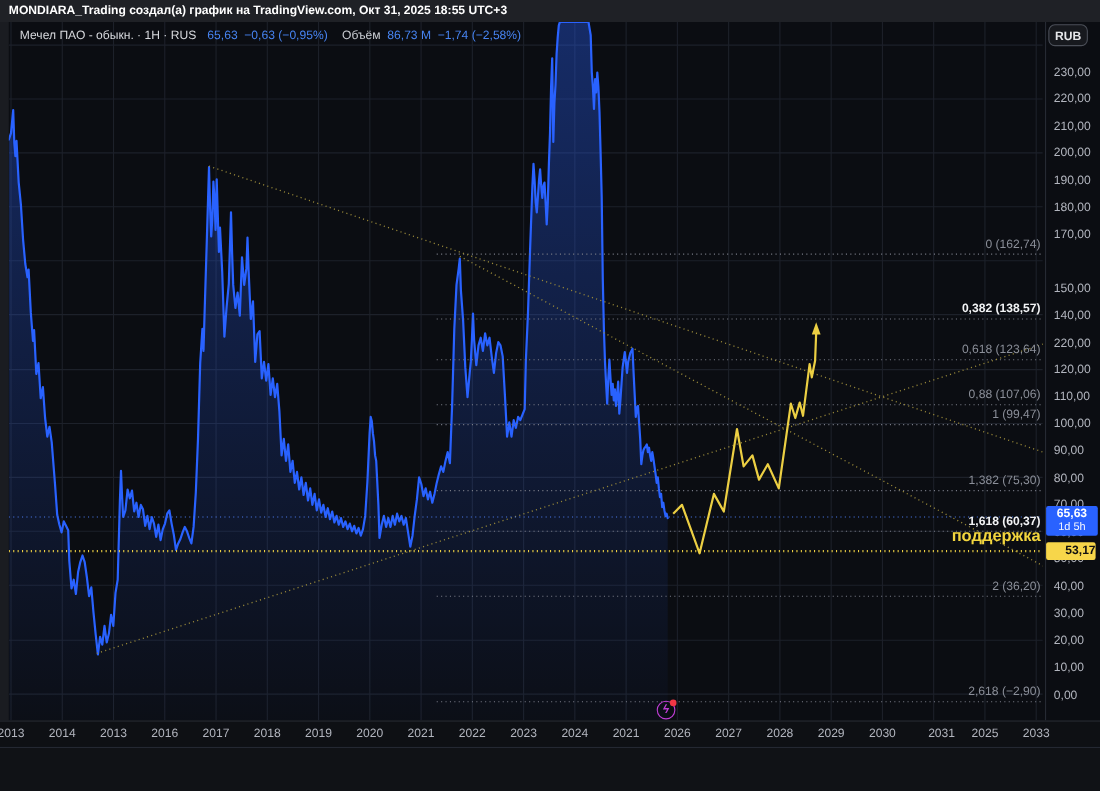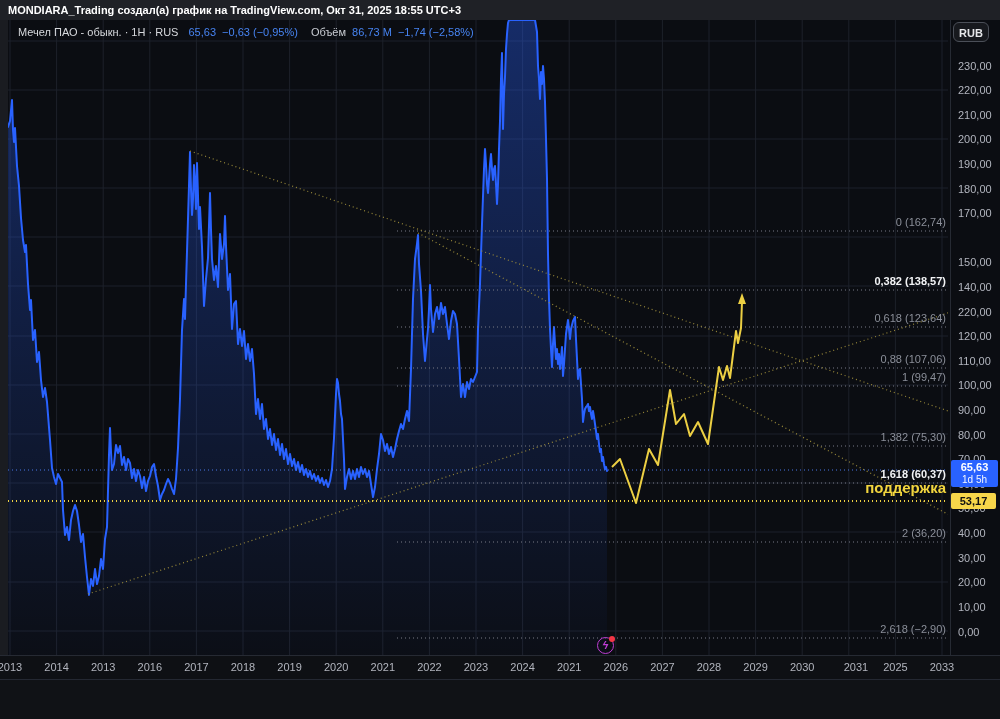--- a/index.html
+++ b/index.html
@@ -35,21 +35,21 @@
   
   #rub-btn{position:absolute;left:953px;top:22px;width:36px;height:20px;border:1px solid #4b4f58;
            border-radius:6px;background:#17191e;color:#e6e7ea;font-size:11px;font-weight:600;
            text-align:center;line-height:20px;box-sizing:border-box;}
   
   #badge-current{position:absolute;left:951px;top:460px;width:47px;height:27px;background:#2962ff;
                  border-radius:2px;color:#fff;text-align:center;}
   #badge-current .p{font-size:11px;font-weight:700;line-height:13px;padding-top:1px;}
   #badge-current .c{font-size:10px;line-height:12px;opacity:.95;}
   #badge-support{position:absolute;left:951px;top:493px;width:45px;height:16px;background:#f7d64a;
-                 border-radius:2px;color:#111;font-size:11px;font-weight:700;text-align:center;line-height:16px;}
+                 border-radius:2px;color:#111;font-size:11px;font-weight:700;text-align:right;line-height:16px;}
   
   #event-icon{position:absolute;left:597px;top:637px;width:17px;height:17px;border:1.5px solid #bf3dd4;
               border-radius:50%;box-sizing:border-box;text-align:center;}
   #event-icon .bolt{color:#bf3dd4;font-size:11px;line-height:14px;font-weight:700;font-style:italic;}
   #event-icon .dot{position:absolute;right:-2px;top:-2px;width:6px;height:6px;border-radius:50%;background:#f23645;}
   
   #bottombar{position:absolute;left:0;top:679px;width:1000px;height:40px;background:#101216;
              border-top:1px solid #242832;}
 </style>
 </head>

